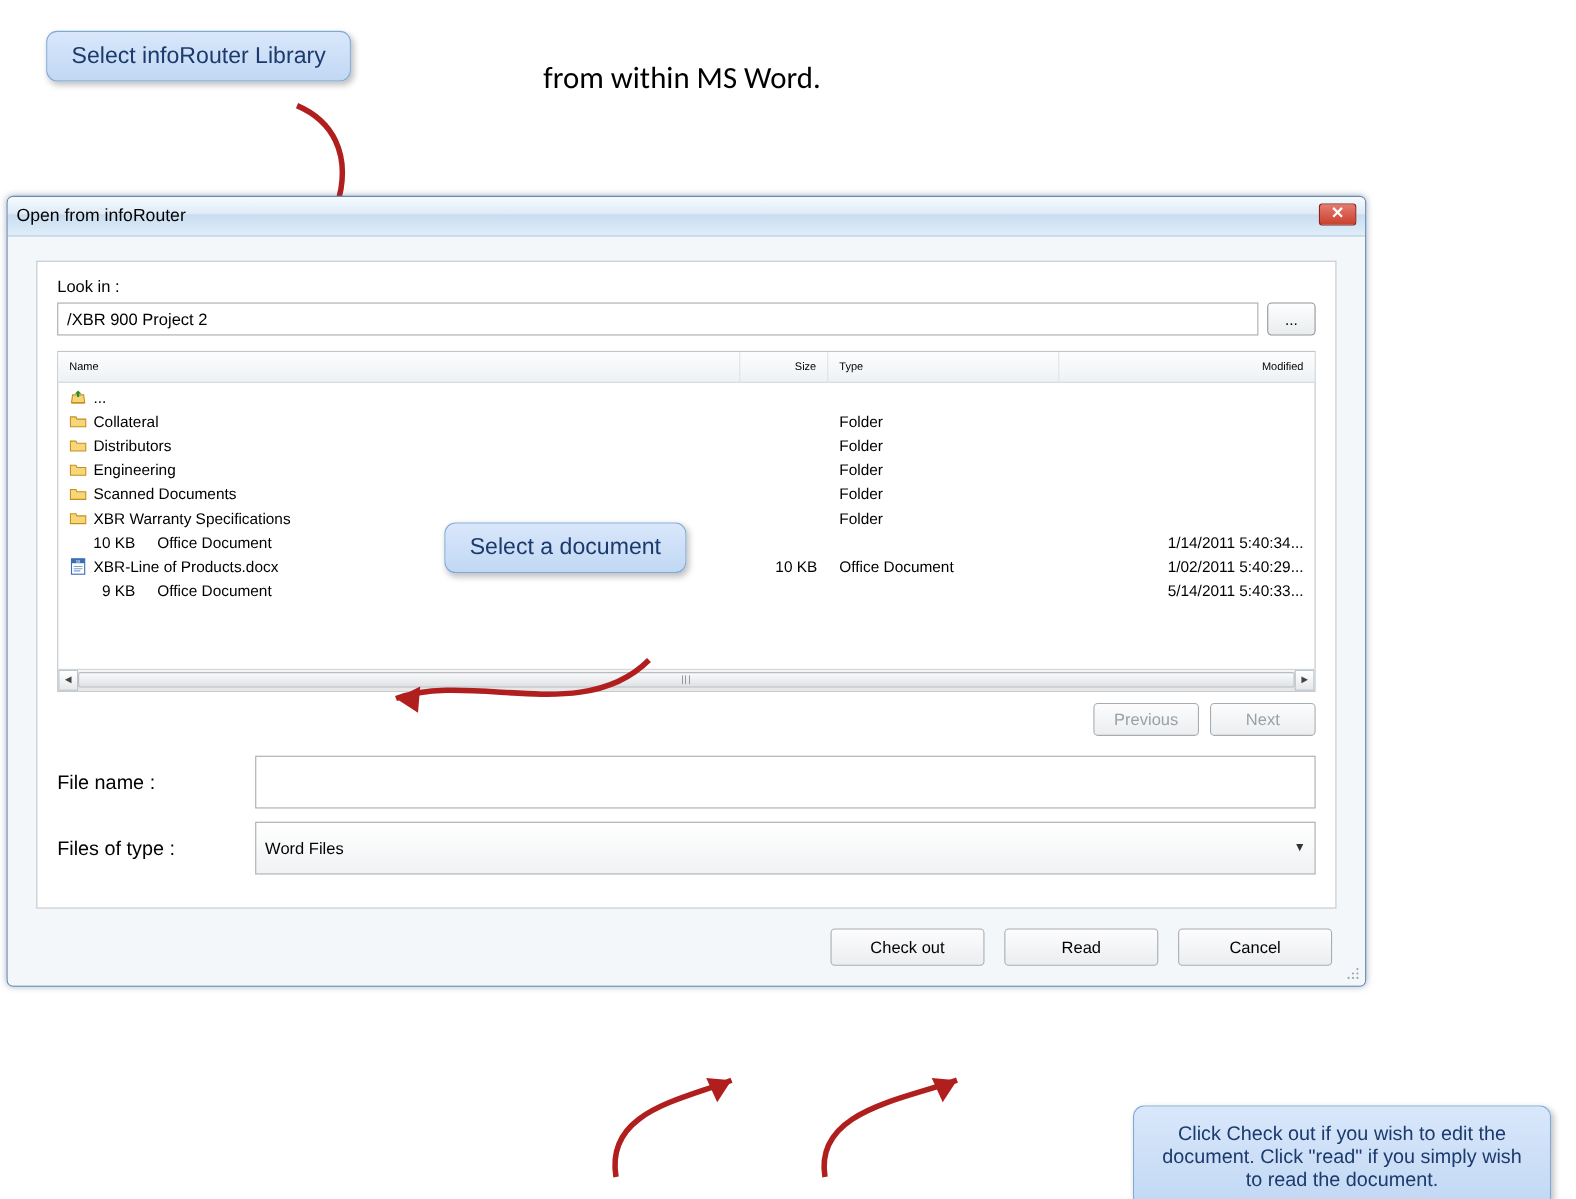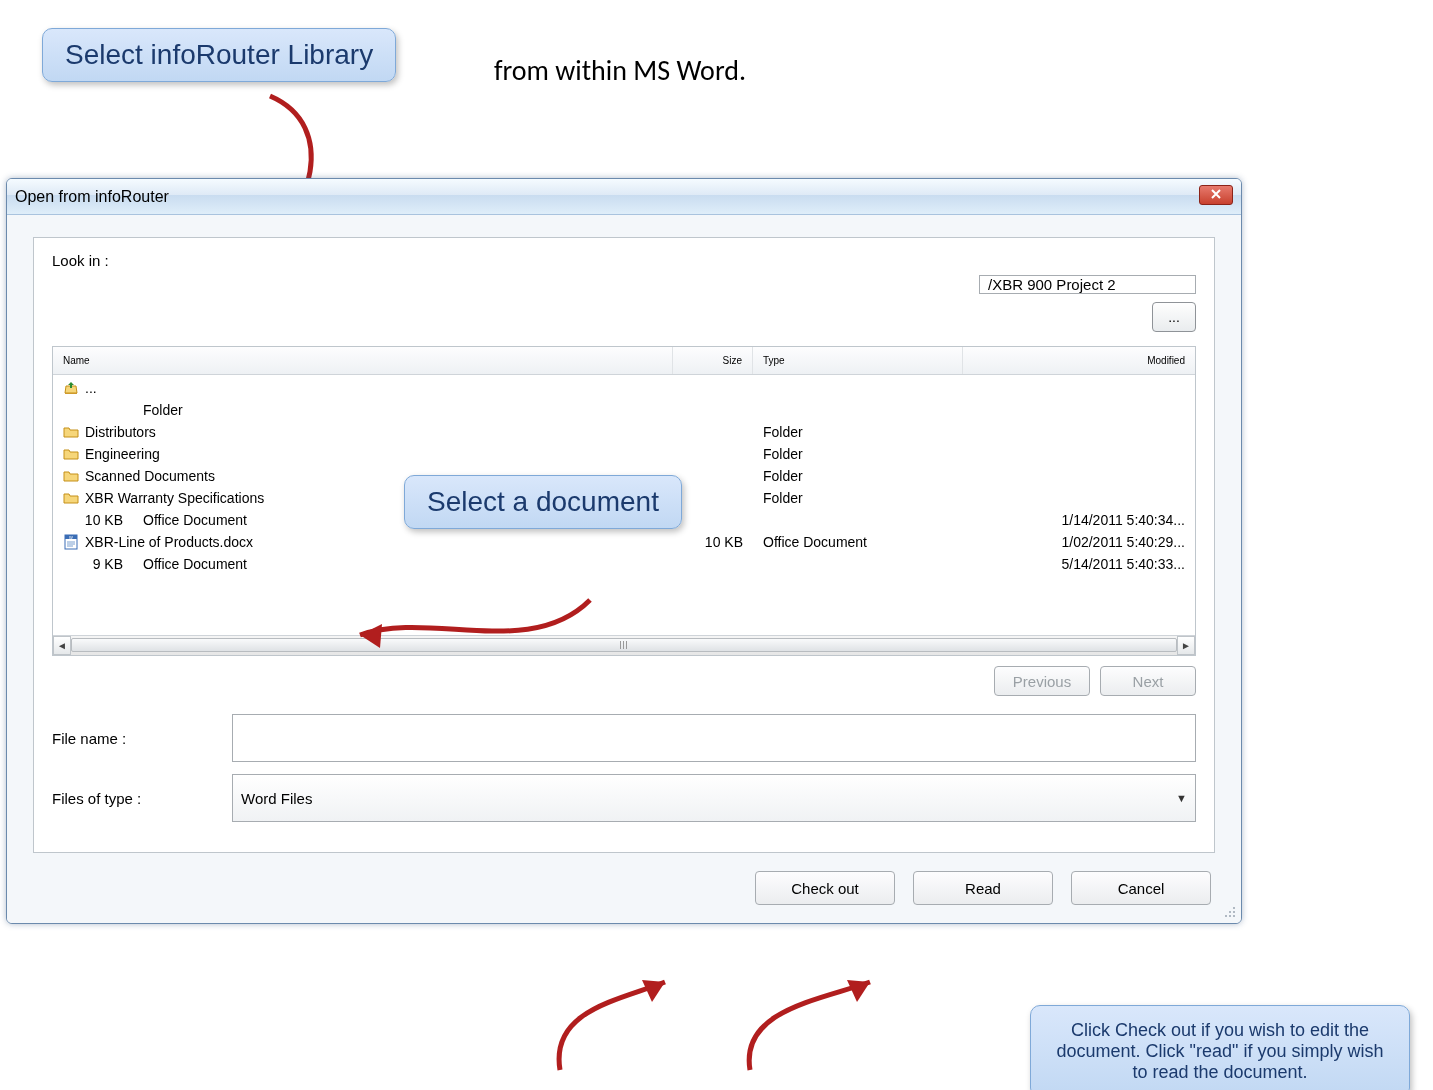--- a/index.html
+++ b/index.html
@@ -13,21 +13,21 @@
     color: #000;
   }
 
   
   .callout {
     position: absolute;
     background: linear-gradient(#d9e7fb, #c1d8f3);
     border: 1px solid #7fa9d8;
     border-radius: 10px;
     padding: 10px 22px;
-    font-size: 28px;
+    font-size: 21px;
     color: #1b3a6d;
     box-shadow: 2px 3px 6px rgba(0,0,0,0.25);
     text-align: center;
   }
   .callout.small { font-size: 18px; }
 
   
   .page-title {
     position: absolute;
     top: 18px;
@@ -88,21 +88,21 @@
     border: 1px solid #bfc6cc;
     background: #fff;
     padding: 14px 18px 18px 18px;
   }
   .field-label {
     font-size: 15px;
     color: #000;
   }
   .lookin-label { margin-bottom: 6px; display:block; }
 
-  .path-input-row { display:flex; gap:8px; align-items:flex-end;flex-direction:column; }
+  .path-input-row { display:flex; gap:8px; align-items:flex-start; }
   .path-input {
     flex: 1;
     height: 30px;
     border: 1px solid #a7acb1;
     padding: 0 8px;
     font-size: 15px;
     background: #fff;
   }
   .browse-btn {
     width: 44px;
@@ -182,21 +182,21 @@
     border: 1px solid #a7acb1;
     border-radius: 4px;
     background: linear-gradient(#fdfdfe,#ebedef);
     font-size: 15px;
     cursor: pointer;
   }
   .win-btn[disabled] { color: #9aa0a5; cursor: default; }
 
   .form-grid { margin-top: 18px; }
   .form-row { display:flex; align-items:center; margin-bottom:12px; }
-  .form-row .lbl { width: 180px; font-size: 15px; }
+  .form-row .lbl { width: 180px; font-size: 18px; }
   .form-row input[type="text"], .form-row .select {
     flex:1; height:48px; border:1px solid #a7acb1; padding:0 8px; font-size:15px; background:#fff;
   }
   .form-row .select {
     display:flex; align-items:center; justify-content:space-between;
     background:linear-gradient(#fff,#f0f2f4);
     cursor:pointer;
   }
   .form-row .select .caret { font-size:11px; color:#333; }
 
@@ -276,20 +276,28 @@
                     <path d="M8 2l3 3H9v3H7V5H5z" fill="#2e8b2e"></path>
                   </svg>
                 </span>
                 <span>...</span>
               </div>
               <div class="cell cell-size"></div>
               <div class="cell cell-type"></div>
               <div class="cell cell-mod"></div>
             </div>
             <div class="file-row">
+              <div class="cell cell-name">
+                <span class="icon icon-folder">
+                  <svg viewBox="0 0 16 16">
+                    <path d="M1 4h5l1 2h8v7H1z" fill="#f6d67a" stroke="#c59018"></path>
+                  </svg>
+                </span>
+                <span>Collateral</span>
+              </div>
               <div class="cell cell-size"></div>
               <div class="cell cell-type">Folder</div>
               <div class="cell cell-mod"></div>
             </div>
             <div class="file-row">
               <div class="cell cell-name">
                 <span class="icon icon-folder">
                   <svg viewBox="0 0 16 16">
                     <path d="M1 4h5l1 2h8v7H1z" fill="#f6d67a" stroke="#c59018"></path>
                   </svg>

